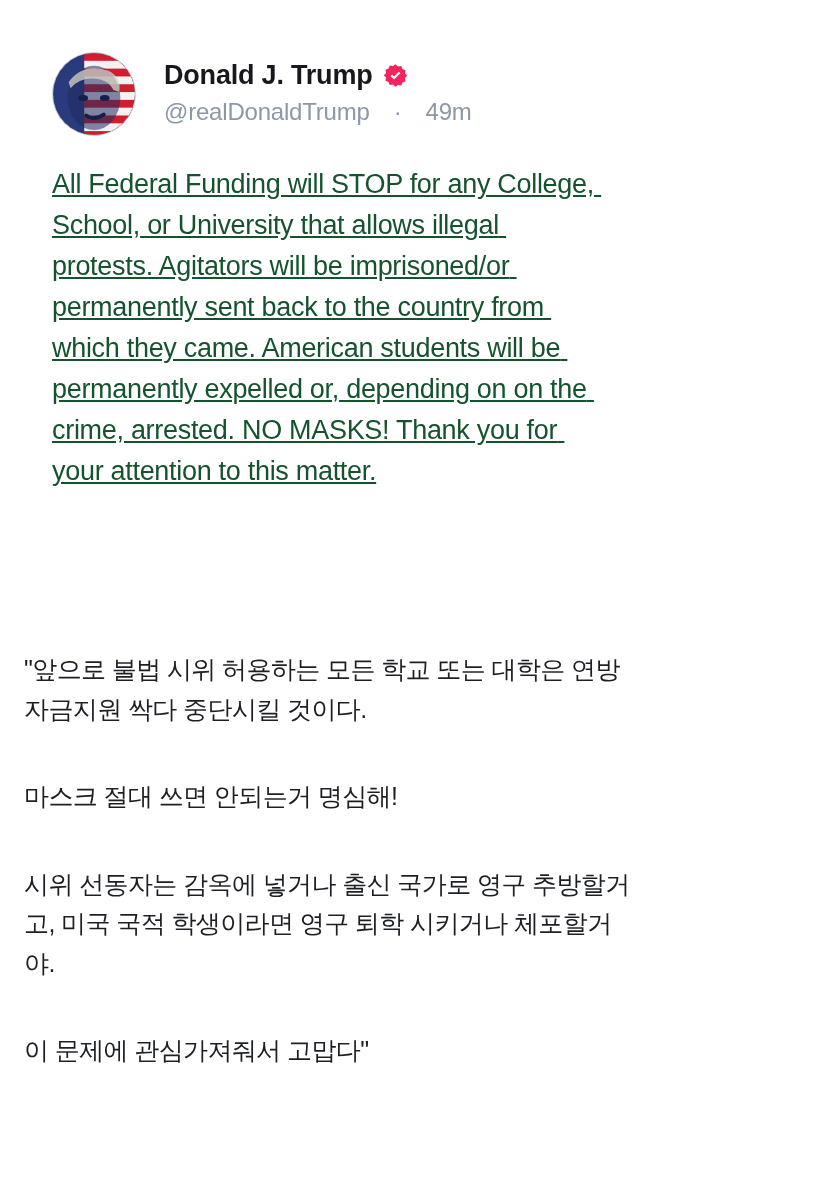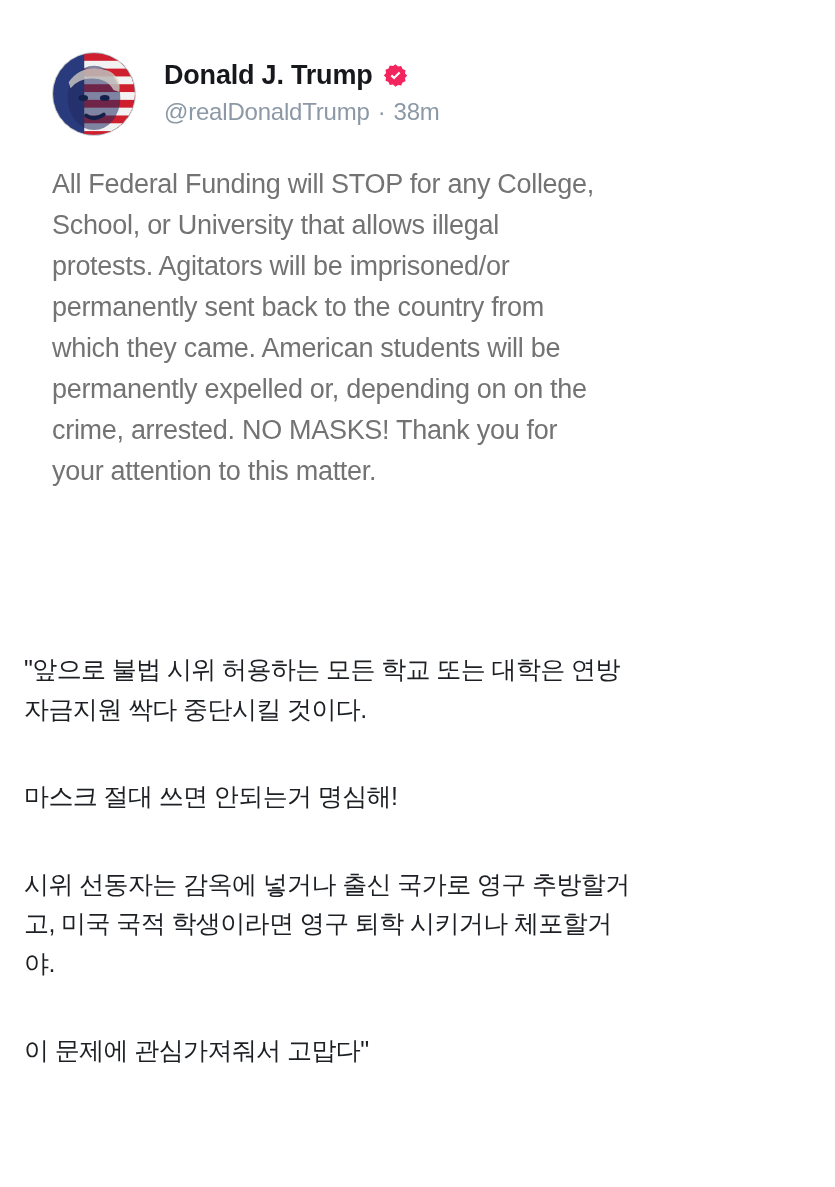--- a/index.html
+++ b/index.html
@@ -56,32 +56,33 @@
     height: 25px;
     display: inline-block;
   }
   .handle-row {
     margin-top: 7px;
     font-size: 24px;
     color: #8b98a5;
     letter-spacing: -0.2px;
     display: flex;
     align-items: baseline;
-    gap: 8px;
+    gap: 24px;
   }
   .dot-sep { color: #8b98a5; }
 
   
   .post-body {
     padding: 28px 58px 0 52px;
     font-size: 27px;
     line-height: 1.52;
-    color: #737373;
+    color: #14532d;
     letter-spacing: -0.3px;
     white-space: pre-wrap;
+    text-decoration: underline;
   }
 
   
   .translation {
     position: absolute;
     left: 24px;
     right: 22px;
     top: 650px;
     font-size: 25px;
     line-height: 1.58;
@@ -132,21 +133,21 @@
         <span class="verified">
           <svg viewBox="0 0 24 24" xmlns="http://www.w3.org/2000/svg">
             <path d="M12 1.2l2.4 2.1 3.1-.5 1.2 2.9 2.9 1.2-.5 3.1L23.2 12l-2.1 2.4.5 3.1-2.9 1.2-1.2 2.9-3.1-.5L12 22.8l-2.4-2.1-3.1.5-1.2-2.9-2.9-1.2.5-3.1L.8 12l2.1-2.4-.5-3.1 2.9-1.2 1.2-2.9 3.1.5z" fill="#f4245e"></path>
             <path d="M10.6 15.9l-3.3-3.3 1.5-1.5 1.8 1.8 4.6-4.6 1.5 1.5z" fill="#ffffff"></path>
           </svg>
         </span>
       </div>
       <div class="handle-row">
         <span>@realDonaldTrump</span>
         <span class="dot-sep">·</span>
-        <span>38m</span>
+        <span>49m</span>
       </div>
     </div>
   </div>
 
   <div class="post-body">All Federal Funding will STOP for any College, School, or University that allows illegal protests. Agitators will be imprisoned/or permanently sent back to the country from which they came. American students will be permanently expelled or, depending on on the crime, arrested. NO MASKS! Thank you for your attention to this matter.</div>
 
   <div class="translation">
     <p>"앞으로 불법 시위 허용하는 모든 학교 또는 대학은 연방 자금지원 싹다 중단시킬 것이다.</p>
     <p class="gap">마스크 절대 쓰면 안되는거 명심해!</p>
     <p class="gap">시위 선동자는 감옥에 넣거나 출신 국가로 영구 추방할거고, 미국 국적 학생이라면 영구 퇴학 시키거나 체포할거야.</p>

